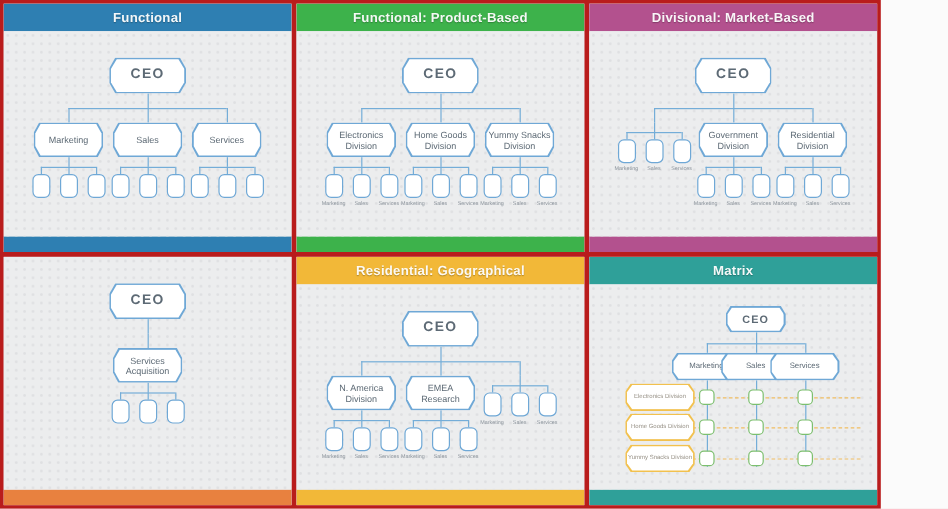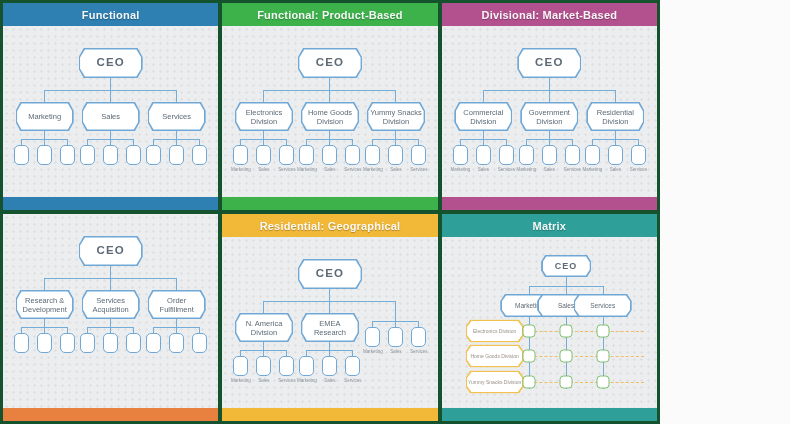--- a/index.html
+++ b/index.html
@@ -1,20 +1,20 @@
 <!DOCTYPE html>
 <html><head>
 <meta charset="utf-8">
 <style>
   *{box-sizing:border-box;margin:0;padding:0}
   html,body{width:790px;height:424px;overflow:hidden;background:#fbfbfb;
     font-family:"Liberation Sans",sans-serif}
-  .canvas{width:660px;height:424px;display:grid;
+  .canvas{width:734px;height:424px;display:grid;
     grid-template-columns:repeat(3,1fr);grid-template-rows:repeat(2,1fr);
-    gap:4px;padding:3px;background:#14532d}
+    gap:4px;padding:3px;background:#b91c1c}
   .panel{display:flex;flex-direction:column;overflow:hidden;background:#ebecee}
   .panel-header{height:23px;flex:none;display:flex;align-items:center;justify-content:center}
   .panel-title{font-size:11px;font-weight:bold;letter-spacing:.2px;
     color:rgba(255,255,255,.95);text-shadow:0 1px 1px rgba(0,0,0,.28)}
   .panel-body{flex:1;position:relative;background-color:#ecedee;
     background-image:radial-gradient(circle,#dfe0e2 1px,transparent 1.2px);
     background-size:7px 7px}
   .panel-footer{height:13px;flex:none}
 
   
@@ -261,24 +261,20 @@
         <div class="tree">
           <div class="hex ceo" style="background: rgb(111, 168, 214);">
             <i class="fill"></i>
             <span class="lbl">CEO</span>
           </div>
           <div class="vline" style="height: 12px; background: rgb(116, 173, 216);"></div>
           <div class="branches">
             <div class="rail" style="background: rgb(116, 173, 216);"></div>
             <div class="group">
               <div class="vline" style="height: 12px; background: rgb(116, 173, 216);"></div>
-              <div class="hex child" style="background: rgb(111, 168, 214);">
-                <i class="fill"></i>
-                <span class="lbl">Commercial Division</span>
-              </div>
               <div class="vline" style="height: 8px; background: rgb(116, 173, 216);"></div>
               <div class="leafarea">
                 <div class="leafrail" style="background: rgb(116, 173, 216);"></div>
                 <div class="leaves">
                   <div class="leafwrap">
                     <div class="vline" style="height: 6px; background: rgb(116, 173, 216);"></div>
                     <div class="leaf" style="border: 1.4px solid rgb(111, 168, 214);"></div>
                     <div class="leaflabel">Marketing</div>
                   </div>
                   <div class="leafwrap">
@@ -362,71 +358,21 @@
             <i class="fill"></i>
             <span class="lbl">CEO</span>
           </div>
           <div class="vline" style="height: 12px; background: rgb(116, 173, 216);"></div>
           <div class="branches">
             <div class="rail" style="background: rgb(116, 173, 216);"></div>
             <div class="group">
               <div class="vline" style="height: 12px; background: rgb(116, 173, 216);"></div>
               <div class="hex child" style="background: rgb(111, 168, 214);">
                 <i class="fill"></i>
-                <span class="lbl">Research &amp; Development</span>
-              </div>
-              <div class="vline" style="height: 8px; background: rgb(116, 173, 216);"></div>
-              <div class="leafarea">
-                <div class="leafrail" style="background: rgb(116, 173, 216);"></div>
-                <div class="leaves">
-                  <div class="leafwrap">
-                    <div class="vline" style="height: 6px; background: rgb(116, 173, 216);"></div>
-                    <div class="leaf" style="border: 1.4px solid rgb(111, 168, 214);"></div>
-                  </div>
-                  <div class="leafwrap">
-                    <div class="vline" style="height: 6px; background: rgb(116, 173, 216);"></div>
-                    <div class="leaf" style="border: 1.4px solid rgb(111, 168, 214);"></div>
-                  </div>
-                  <div class="leafwrap">
-                    <div class="vline" style="height: 6px; background: rgb(116, 173, 216);"></div>
-                    <div class="leaf" style="border: 1.4px solid rgb(111, 168, 214);"></div>
-                  </div>
-                </div>
-              </div>
-            </div>
-            <div class="group">
-              <div class="vline" style="height: 12px; background: rgb(116, 173, 216);"></div>
-              <div class="hex child" style="background: rgb(111, 168, 214);">
-                <i class="fill"></i>
                 <span class="lbl">Services Acquisition</span>
-              </div>
-              <div class="vline" style="height: 8px; background: rgb(116, 173, 216);"></div>
-              <div class="leafarea">
-                <div class="leafrail" style="background: rgb(116, 173, 216);"></div>
-                <div class="leaves">
-                  <div class="leafwrap">
-                    <div class="vline" style="height: 6px; background: rgb(116, 173, 216);"></div>
-                    <div class="leaf" style="border: 1.4px solid rgb(111, 168, 214);"></div>
-                  </div>
-                  <div class="leafwrap">
-                    <div class="vline" style="height: 6px; background: rgb(116, 173, 216);"></div>
-                    <div class="leaf" style="border: 1.4px solid rgb(111, 168, 214);"></div>
-                  </div>
-                  <div class="leafwrap">
-                    <div class="vline" style="height: 6px; background: rgb(116, 173, 216);"></div>
-                    <div class="leaf" style="border: 1.4px solid rgb(111, 168, 214);"></div>
-                  </div>
-                </div>
-              </div>
-            </div>
-            <div class="group">
-              <div class="vline" style="height: 12px; background: rgb(116, 173, 216);"></div>
-              <div class="hex child" style="background: rgb(111, 168, 214);">
-                <i class="fill"></i>
-                <span class="lbl">Order Fulfillment</span>
               </div>
               <div class="vline" style="height: 8px; background: rgb(116, 173, 216);"></div>
               <div class="leafarea">
                 <div class="leafrail" style="background: rgb(116, 173, 216);"></div>
                 <div class="leaves">
                   <div class="leafwrap">
                     <div class="vline" style="height: 6px; background: rgb(116, 173, 216);"></div>
                     <div class="leaf" style="border: 1.4px solid rgb(111, 168, 214);"></div>
                   </div>
                   <div class="leafwrap">

